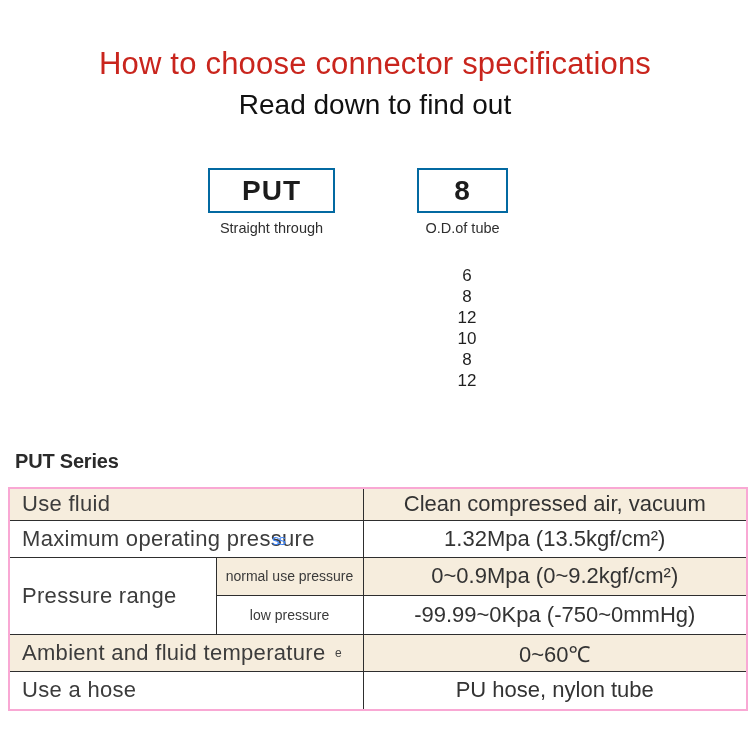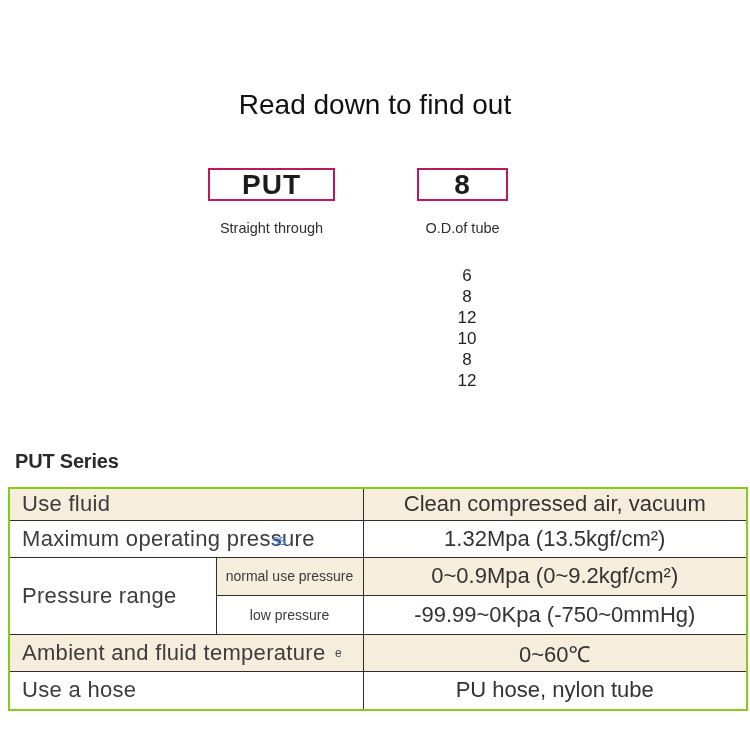--- a/index.html
+++ b/index.html
@@ -32,22 +32,22 @@
     position: absolute;
     top: 89px; left: 0; right: 0;
     text-align: center;
     font-size: 28px;
     font-weight: 400;
     color: #111111;
   }
   .code-box {
     position: absolute;
     top: 168px;
-    height: 33px;
-    border: 2px solid #be185d;
+    height: 45px;
+    border: 2px solid #0369a1;
     background: #ffffff;
     display: flex;
     align-items: center;
     justify-content: center;
   }
   .code-box .code-text {
     font-weight: 700;
     font-size: 28px;
     color: #1c1c1c;
     letter-spacing: 1px;
@@ -92,21 +92,21 @@
     border-collapse: collapse;
     table-layout: fixed;
   }
   .spec-table td {
     border: 1.5px solid var(--border_dark);
     background: #ffffff;
     font-size: 22px;
     color: var(--text_label);
     overflow: hidden;
   }
-  .spec-table { border: 2px solid #84cc16; }
+  .spec-table { border: 2px solid #f9a8d4; }
   .col-label1 { width: 207px; }
   .col-label2 { width: 147px; }
   .col-value  { width: 384px; }
   td.label-cell {
     padding-left: 12px;
     text-align: left;
     letter-spacing: 0.3px;
     position: relative;
   }
   td.sub-label-cell {
@@ -144,20 +144,21 @@
     transform: translateY(-52%);
     font-size: 12px;
     color: #444444;
   }
 </style>
 </head>
 <body>
 
 <div class="page">
 
+  <h1 class="title">How to choose connector specifications</h1>
   <div class="subtitle">Read down to find out</div>
 
   <div class="code-box model-box">
     <span class="code-text">PUT</span>
   </div>
   <div class="box-caption model-caption">Straight through</div>
 
   <div class="code-box size-box">
     <span class="code-text">8</span>
   </div>

